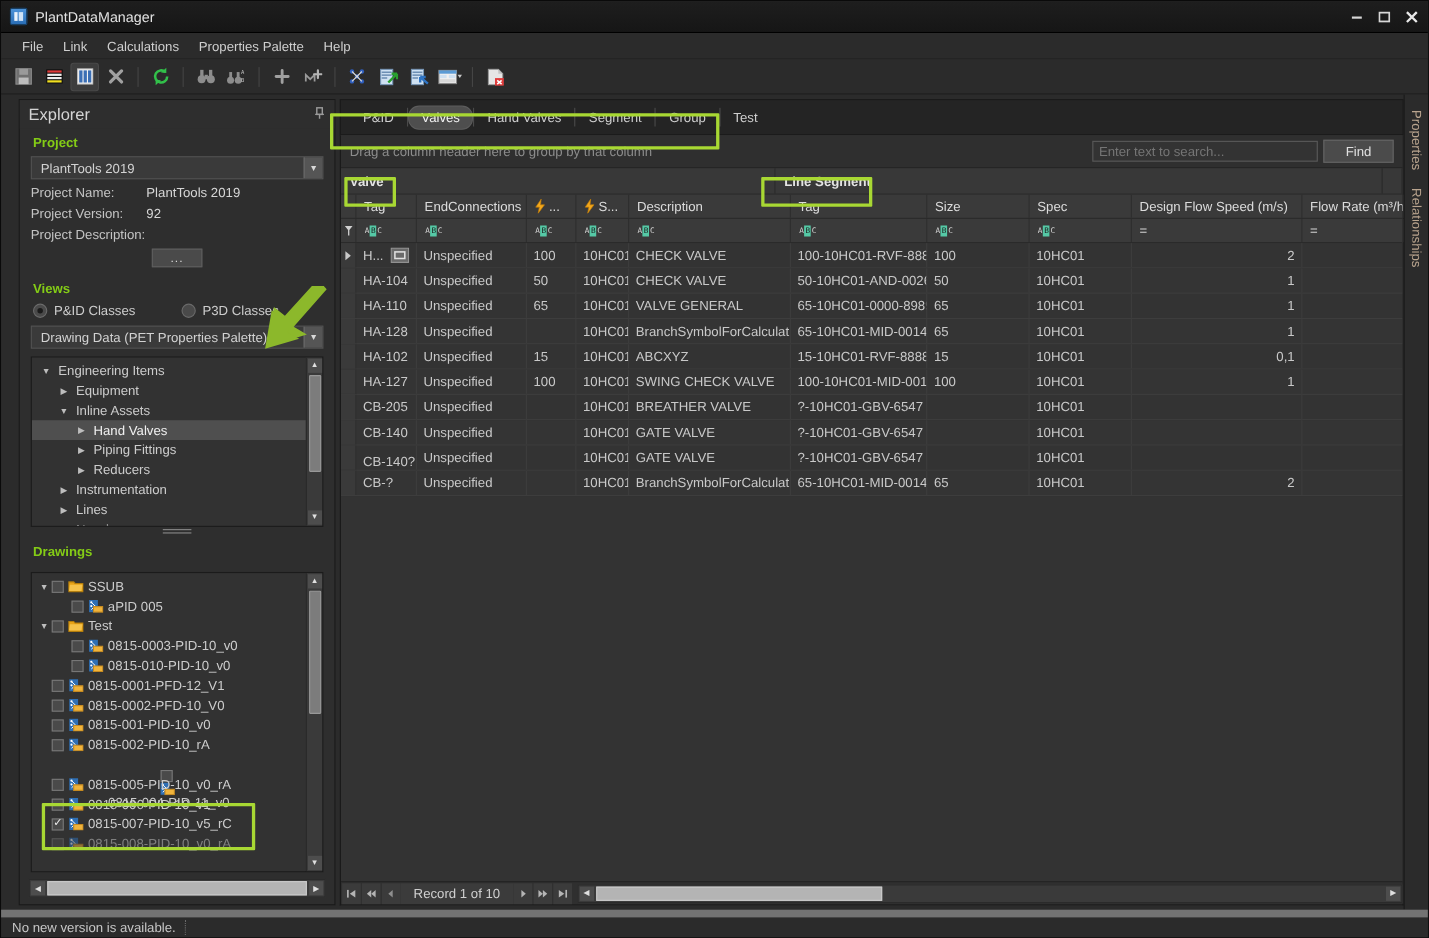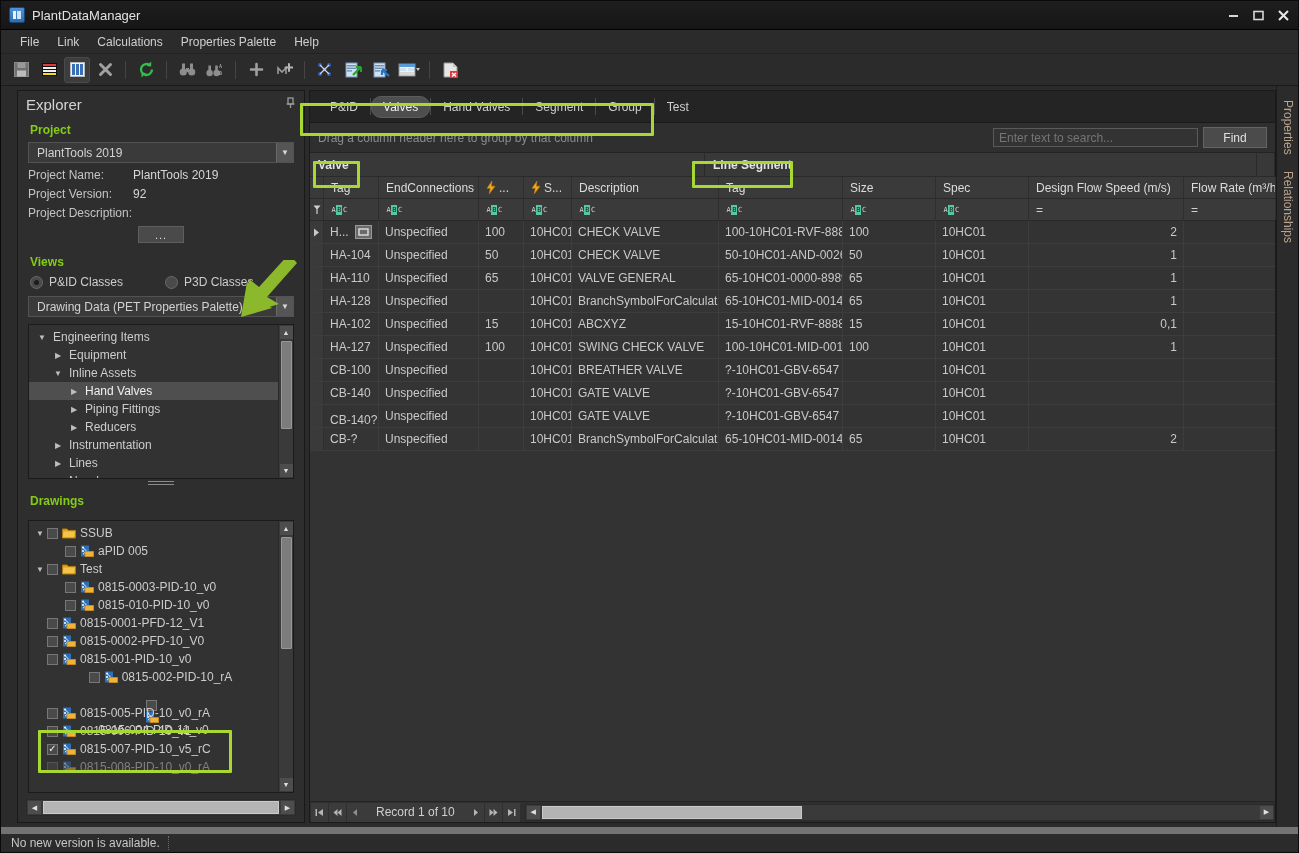--- a/index.html
+++ b/index.html
@@ -781,21 +781,21 @@
                 <svg width="14" height="12" viewBox="0 0 14 12">
                   <path d="M1 0.5 L9 0.5 L9 11.5 L1 11.5 Z" fill="#2e6fb5"></path>
                   <circle cx="3" cy="2.6" r="1" fill="#fff"></circle>
                   <circle cx="3" cy="6" r="1" fill="#fff"></circle>
                   <path d="M3 2.6 L6.5 6 L3 9.2" stroke="#fff" stroke-width="0.9" fill="none"></path>
                   <path d="M5 6.5 L13.5 6.5 L13.5 11.5 L5 11.5 Z" fill="#f0b43c" stroke="#c68a20"></path>
                 </svg>
               </span>
               <span>0815-001-PID-10_v0</span>
             </div>
-            <div class="tnode" style="padding-left: 4px; justify-content: center;">
+            <div class="tnode" style="padding-left: 4px;">
               <span class="tw none"></span>
               <span class="cbx"></span>
               <span class="dwg-ico">
                 <svg width="14" height="12" viewBox="0 0 14 12">
                   <path d="M1 0.5 L9 0.5 L9 11.5 L1 11.5 Z" fill="#2e6fb5"></path>
                   <circle cx="3" cy="2.6" r="1" fill="#fff"></circle>
                   <circle cx="3" cy="6" r="1" fill="#fff"></circle>
                   <path d="M3 2.6 L6.5 6 L3 9.2" stroke="#fff" stroke-width="0.9" fill="none"></path>
                   <path d="M5 6.5 L13.5 6.5 L13.5 11.5 L5 11.5 Z" fill="#f0b43c" stroke="#c68a20"></path>
                 </svg>
@@ -1248,21 +1248,21 @@
                 <span>1</span>
               </div>
               <div class="cell" style="flex: 0 0 92px; width: 92px;">
                 <span></span>
               </div>
               <div class="cell" style="flex: 1 1 0%;"></div>
             </div>
             <div class="row">
               <div class="row-ind"></div>
               <div class="cell" style="flex: 0 0 55px; width: 55px;">
-                <span>CB-100</span>
+                <span>CB-205</span>
               </div>
               <div class="cell" style="flex: 0 0 100px; width: 100px;">
                 <span>Unspecified</span>
               </div>
               <div class="cell" style="flex: 0 0 45px; width: 45px;">
                 <span></span>
               </div>
               <div class="cell" style="flex: 0 0 48px; width: 48px;">
                 <span>10HC01</span>
               </div>

